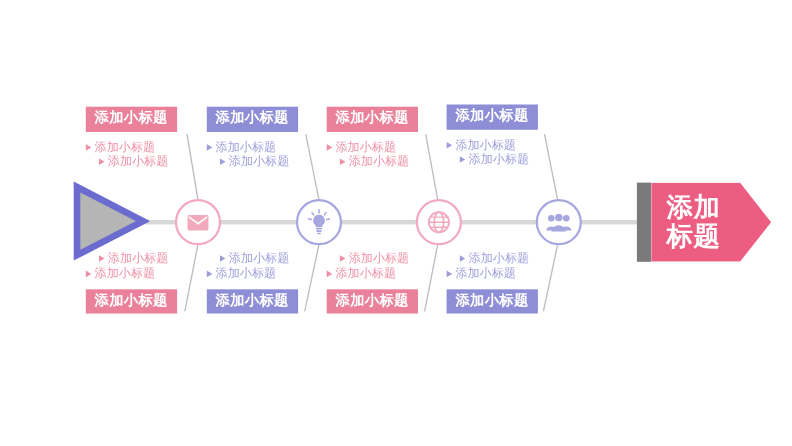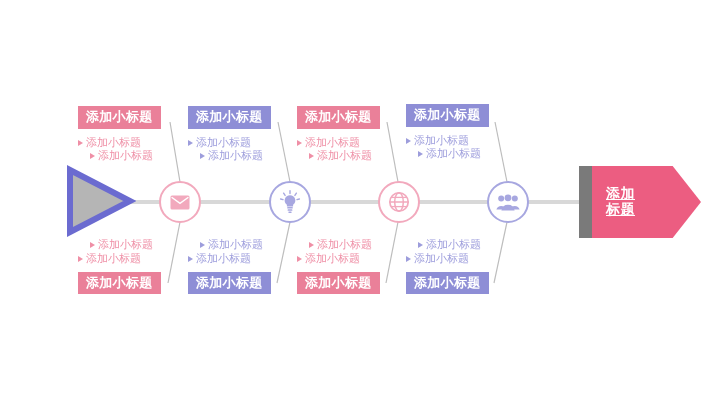--- a/index.html
+++ b/index.html
@@ -44,43 +44,42 @@
     left:13px; top:0;
     width:109px; height:72px;
     background:#ec5d81;
     clip-path:polygon(0 0, 74% 0, 100% 50%, 74% 100%, 0 100%);
     display:flex;
     align-items:center;
     justify-content:flex-start;
   }
   .tail-text{
     color:#ffffff;
-    font-size:14px;
+    font-size:24px;
     font-weight:bold;
     line-height:1.12;
     padding-left:14px;
     letter-spacing:0.5px;
-    text-decoration:underline;
   }
 
   
   .node{
     position:absolute;
     width:42px;height:42px;
     border-radius:50%;
     background:#ffffff;
     box-sizing:border-box;
     display:flex;align-items:center;justify-content:center;
   }
   .node.pink{border:2px solid #f2a9bd;}
   .node.purple{border:2px solid #a7a7e0;}
   .node svg{display:block;}
 
   
-  .branch{position:absolute;width:150px;margin-top:10px;}
+  .branch{position:absolute;width:150px;}
   .branch .title{
     display:inline-block;
     color:#ffffff;
     font-size:13px;
     font-weight:bold;
     padding:4px 8px 5px 8px;
     line-height:1.05;
     white-space:nowrap;
     letter-spacing:0.3px;
   }

